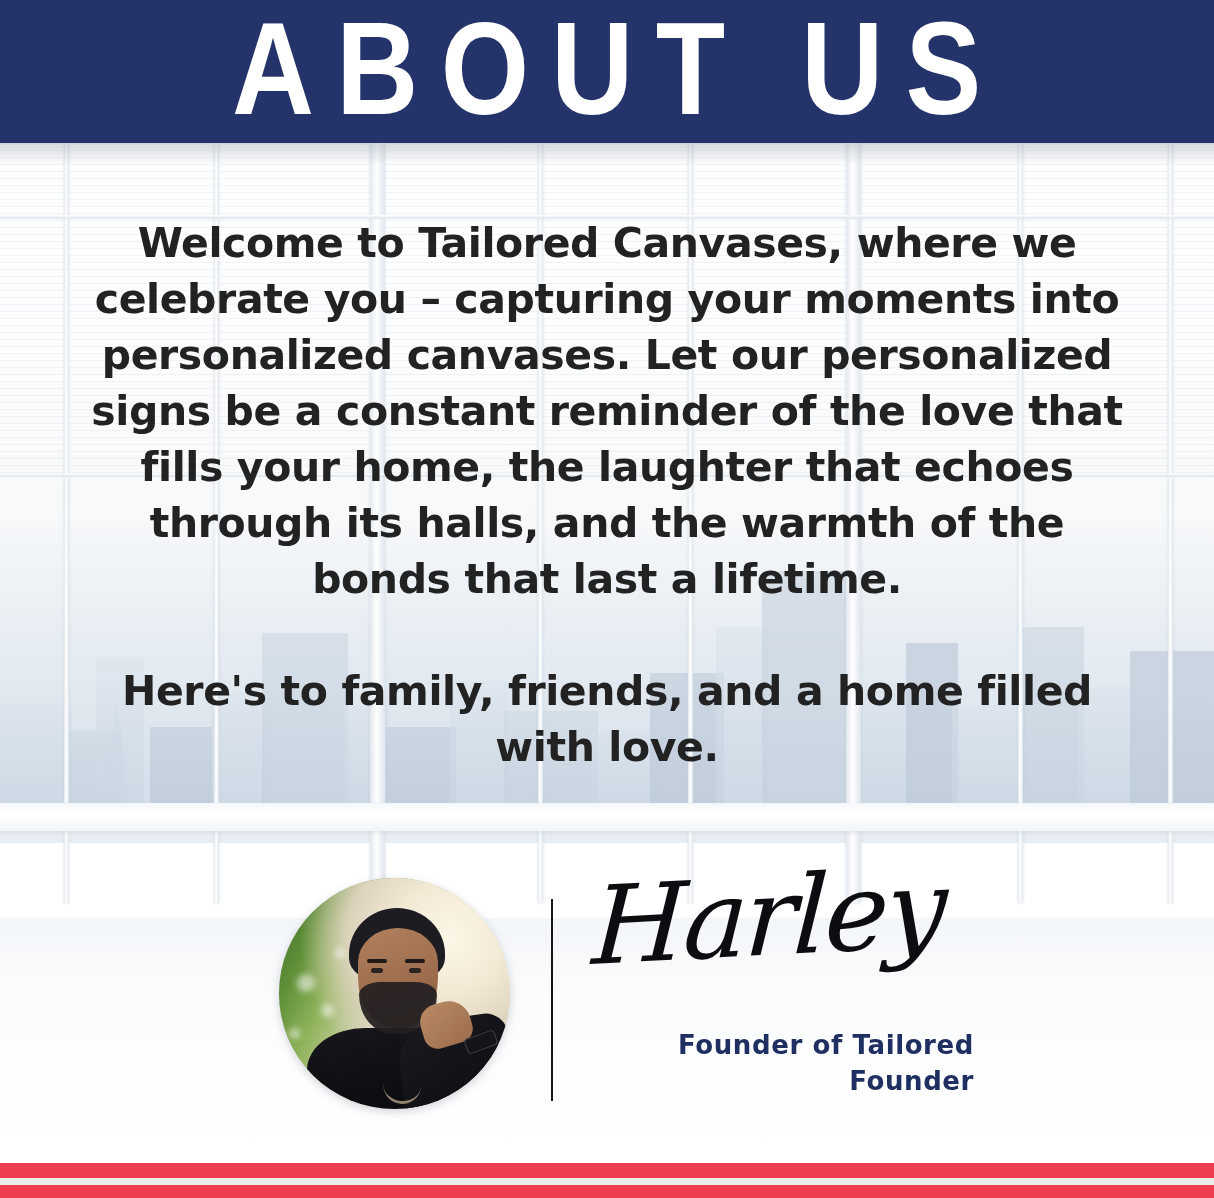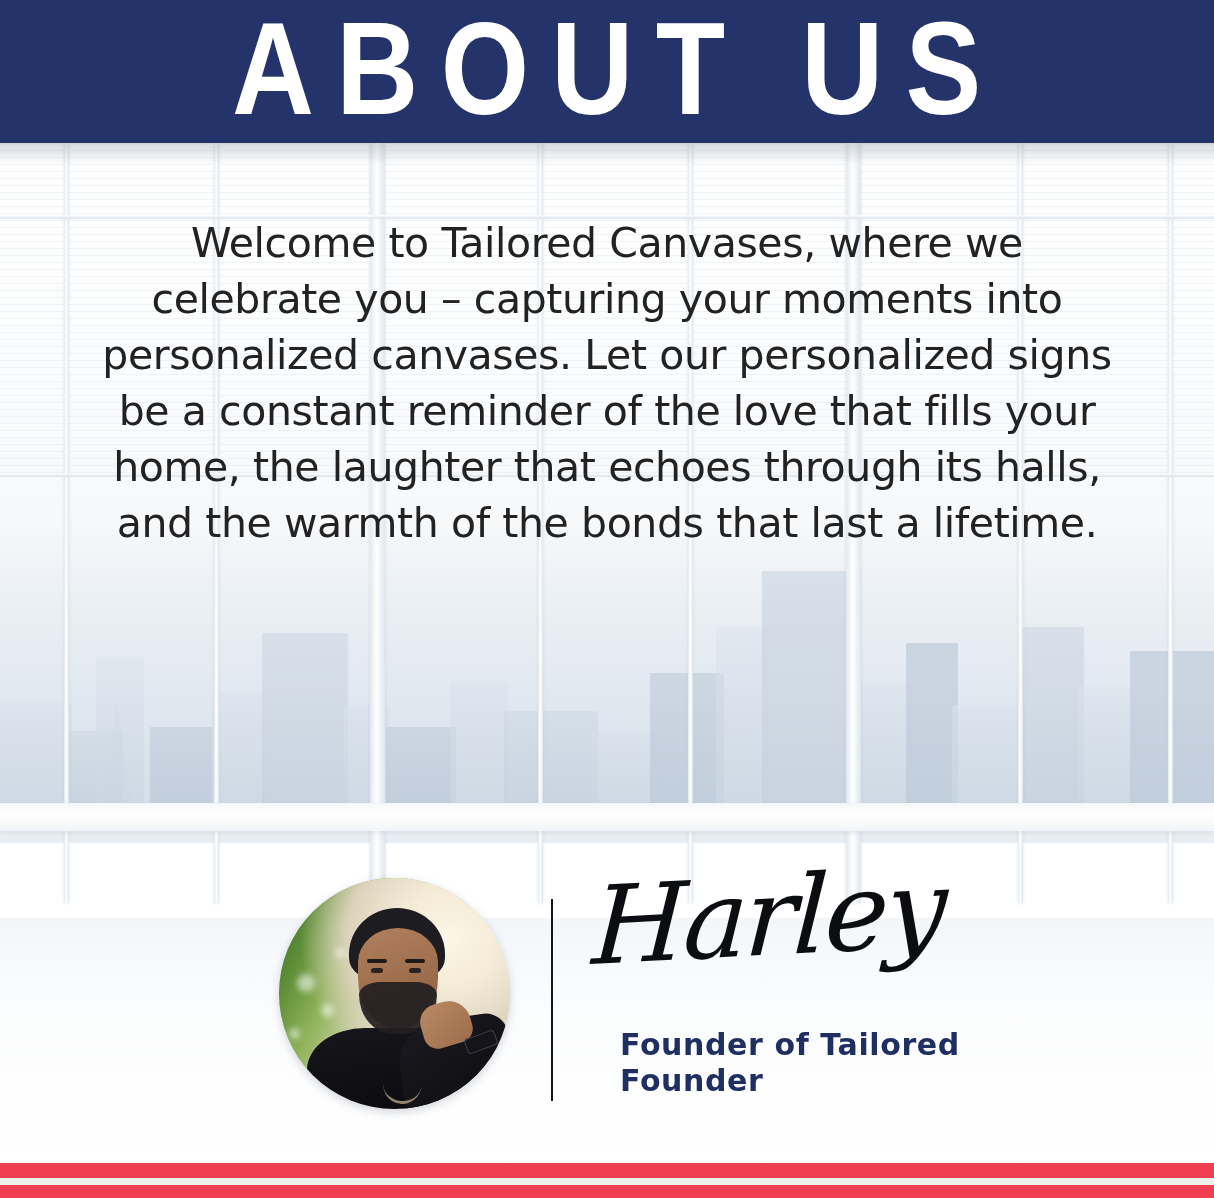--- a/index.html
+++ b/index.html
@@ -125,21 +125,21 @@
     position:absolute;
     left:0; top:215px; width:1214px;
     text-align:center;
     z-index:4;
     color:#222222;
     font-family:"DejaVu Sans","Liberation Sans", sans-serif;
     font-size:41px;
     line-height:56px;
     letter-spacing:-0.4px;
   }
-  .copy p { margin:0; padding:0 90px; }
+  .copy p { margin:0; padding:0 90px;font-weight:bold; }
   .copy .gap { height:56px; }
 
   
   .sig-block {
     position:absolute;
     left:0; top:865px;
     width:1214px; height:250px;
     z-index:4;
   }
   .avatar {
@@ -217,28 +217,29 @@
     font-size:108px;
     line-height:1;
     color:#0c0d10;
     font-style:italic;
     letter-spacing:-3px;
     transform:rotate(-3deg) skewX(-6deg);
     transform-origin:left bottom;
     white-space:nowrap;
   }
   .sig-role {
-    position:absolute; left:620px; top:162px;
+    position:absolute; left:594px; top:162px;
     font-family:"DejaVu Sans","Liberation Sans", sans-serif;
     font-weight:bold;
-    font-size:30px;
+    font-size:26px;
     line-height:36px;
     color:#1f2f62;
     letter-spacing:.6px;
     width:380px;
+    text-align:right;
   }
 
   
   .bar {
     position:absolute; left:0; width:1214px;
     background:#ef3e4f;
     z-index:6;
   }
   .bar-top { top:1163px; height:15px; }
   .bar-gap { position:absolute; left:0; top:1178px; width:1214px; height:7px; background:#eceeea; z-index:6; }
@@ -295,20 +296,21 @@
   </div>
 
   <div class="banner">
     <div class="banner-title">ABOUT US</div>
   </div>
   <div class="banner-shadow"></div>
 
   <div class="copy">
     <p>Welcome to Tailored Canvases, where we celebrate you – capturing your moments into personalized canvases. Let our personalized signs be a constant reminder of the love that fills your home, the laughter that echoes through its halls, and the warmth of the bonds that last a lifetime.</p>
     <div class="gap"></div>
+    <p>Here's to family, friends, and a home filled with love.</p>
   </div>
 
   <div class="sig-block">
 
     <div class="avatar">
       <div class="ph">
         <div class="ph-bg"></div>
         <div class="bokeh" style="left:18px;  top:96px;  width:18px; height:18px;"></div>
         <div class="bokeh" style="left:42px;  top:126px; width:13px; height:13px;"></div>
         <div class="bokeh" style="left:10px;  top:150px; width:11px; height:11px;"></div>

